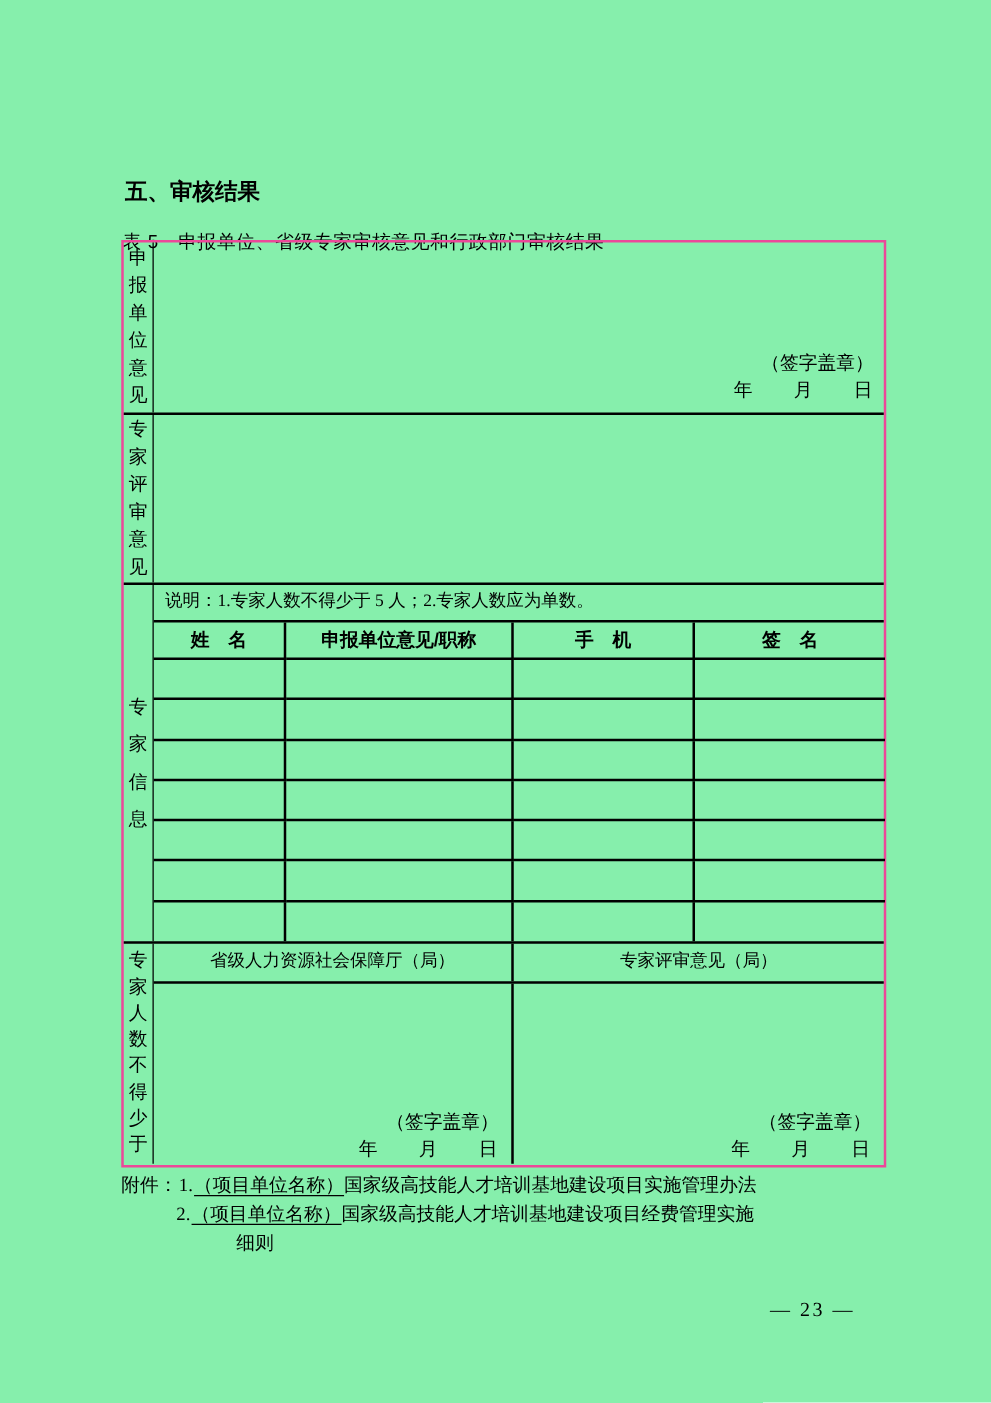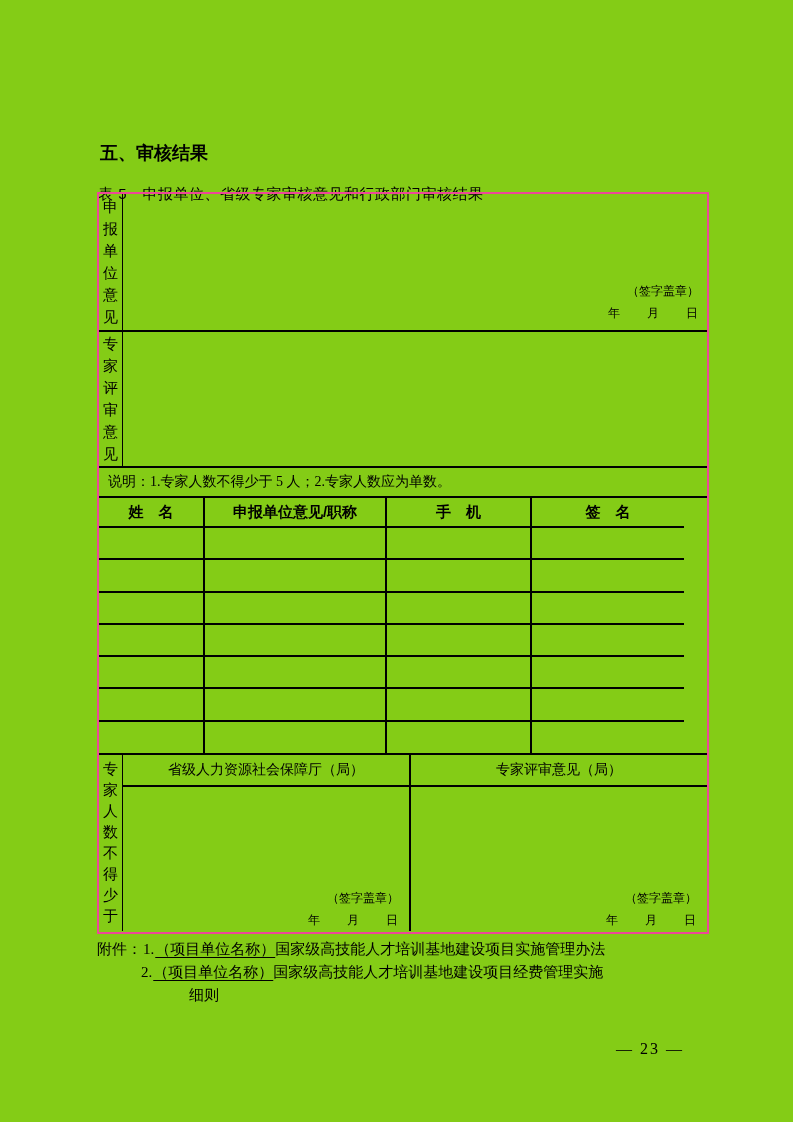--- a/index.html
+++ b/index.html
@@ -1,19 +1,19 @@
 <!DOCTYPE html>
 <html><head>
 <meta charset="utf-8">
 <style>
   html,body{margin:0;padding:0;background:#ffffff;}
   .page{
     position:relative;
     width:793px;height:1122px;
-    background:#84cc16;
+    background:#86efac;
     color:#000;
     font-family:"Liberation Serif","DejaVu Serif",serif;
     overflow:hidden;
   }
   .heading{
     position:absolute;left:100px;top:143px;
     font-family:"Liberation Sans","DejaVu Sans",sans-serif;
     font-weight:bold;font-size:18px;line-height:20px;
   }
   .caption{
@@ -47,21 +47,21 @@
   }
   .lh22{line-height:22px;}
   .lh21{line-height:21px;}
   .lh30{line-height:30px;}
   .content{flex:1 1 auto;box-sizing:border-box;min-width:0;}
   .col{display:flex;flex-direction:column;}
   .signarea{
     display:flex;flex-direction:column;
     justify-content:flex-end;align-items:flex-end;
     padding:0 8px 6px 0;
-    font-size:12px;line-height:22px;font-family:Liberation Serif, serif;
+    font-size:15px;line-height:22px;font-family:Liberation Serif, serif;
   }
   .datetext{letter-spacing:1px;}
   .note{
     height:30px;flex:0 0 30px;
     border-bottom:2px solid #000;box-sizing:border-box;
     font-size:14px;line-height:27px;
     padding-left:9px;white-space:nowrap;overflow:hidden;
   }
   table.expert{
     border-collapse:collapse;table-layout:fixed;
@@ -128,20 +128,23 @@
     </div>
 
     <div class="sect s2">
       <div class="labelcol">
         <div class="vlabel lh22">专家评审意见</div>
       </div>
       <div class="content"></div>
     </div>
 
     <div class="sect s3">
+      <div class="labelcol">
+        <div class="vlabel lh30">专家信息</div>
+      </div>
       <div class="content col">
         <div class="note">说明：1.专家人数不得少于 5 人；2.专家人数应为单数。</div>
         <table class="expert">
           <colgroup>
             <col style="width:105px">
             <col style="width:182px">
             <col style="width:145px">
             <col style="width:153px">
           </colgroup>
           <thead>

